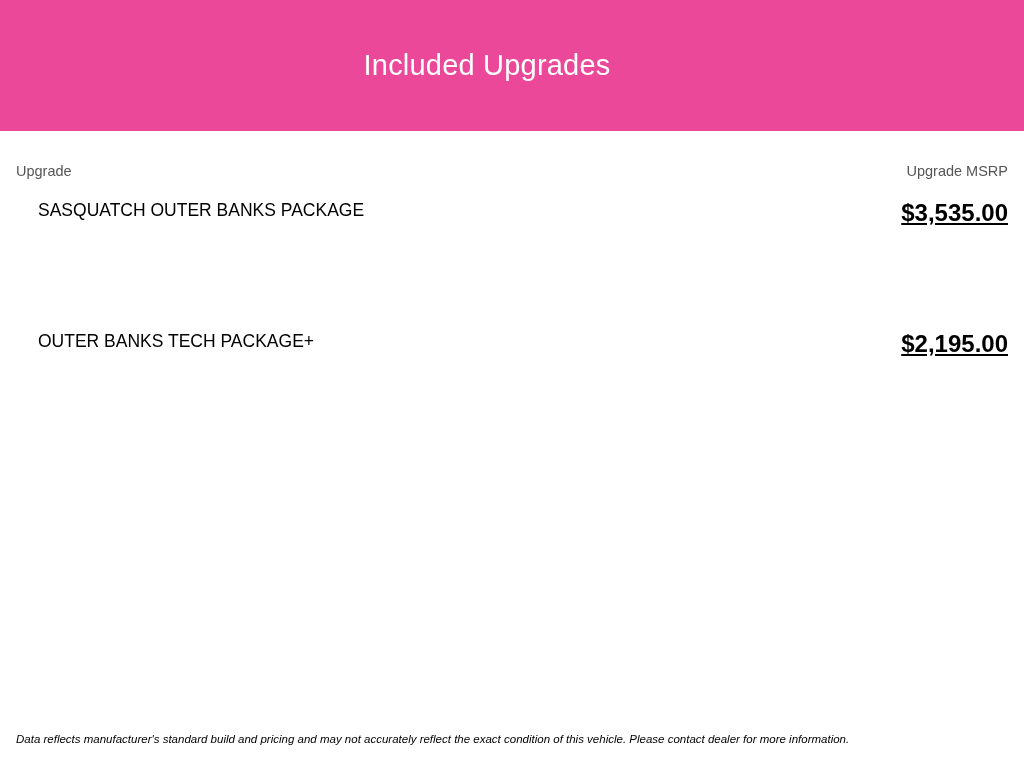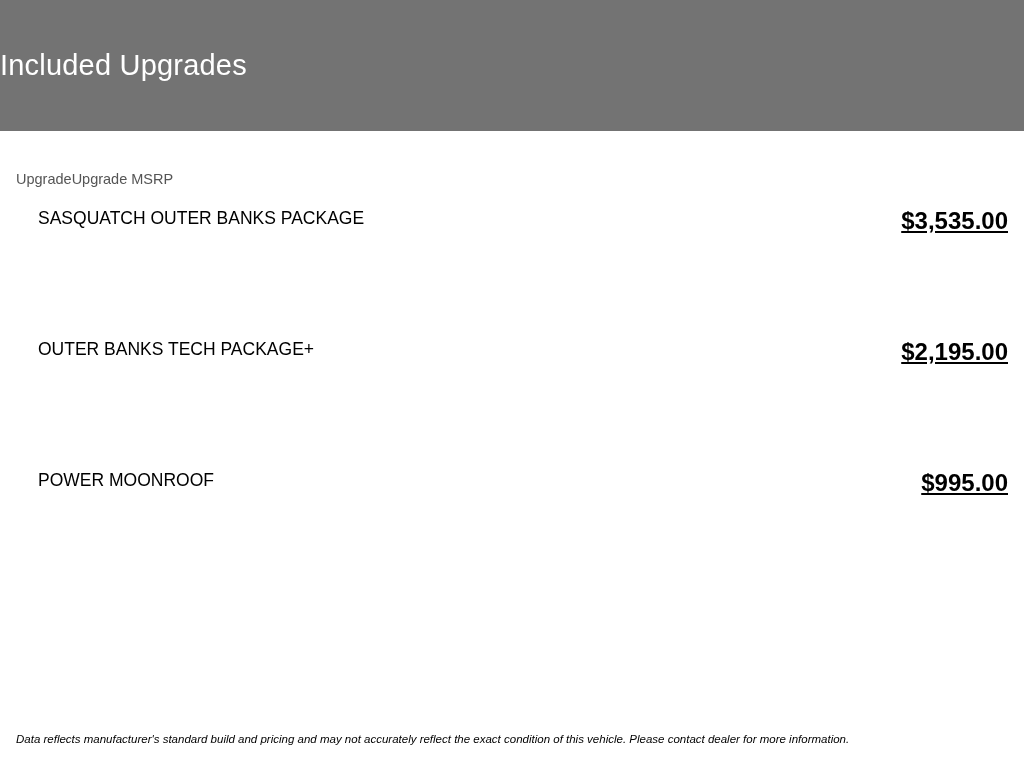--- a/index.html
+++ b/index.html
@@ -14,41 +14,41 @@
   .page {
     width: 1024px;
     height: 768px;
     position: relative;
     overflow: hidden;
     background: #ffffff;
   }
   .header-bar {
     width: 100%;
     height: 131px;
-    background: #737373;
+    background: #ec4899;
     display: flex;
     align-items: center;
-    justify-content: flex-start;
+    justify-content: center;
     padding-right: 50px;
   }
   .header-title {
     color: #ffffff;
     font-size: 29px;
     font-weight: 400;
     letter-spacing: 0.2px;
     line-height: 1.2;
   }
   .content {
     padding: 0 16px 0 16px;
   }
   .col-head {
     display: flex;
-    justify-content: flex-start;
+    justify-content: space-between;
     align-items: baseline;
-    padding-top: 40px;
+    padding-top: 32px;
   }
   .col-head span {
     color: #555555;
     font-size: 14.5px;
     font-weight: 400;
   }
   .col-head .right {
     text-align: right;
   }
   .rows {
@@ -109,24 +109,20 @@
       <div class="row">
         <div class="name">SASQUATCH OUTER BANKS PACKAGE</div>
         <div class="price">$3,535.00</div>
       </div>
 
       <div class="row">
         <div class="name">OUTER BANKS TECH PACKAGE+</div>
         <div class="price">$2,195.00</div>
       </div>
 
-      <div class="row">
-        <div class="name">POWER MOONROOF</div>
-        <div class="price">$995.00</div>
-      </div>
 
 
     </div>
   </div>
 
   <div class="disclaimer">Data reflects manufacturer's standard build and pricing and may not accurately reflect the exact condition of this vehicle. Please contact dealer for more information.</div>
 
 </div>
 
 </body></html>

